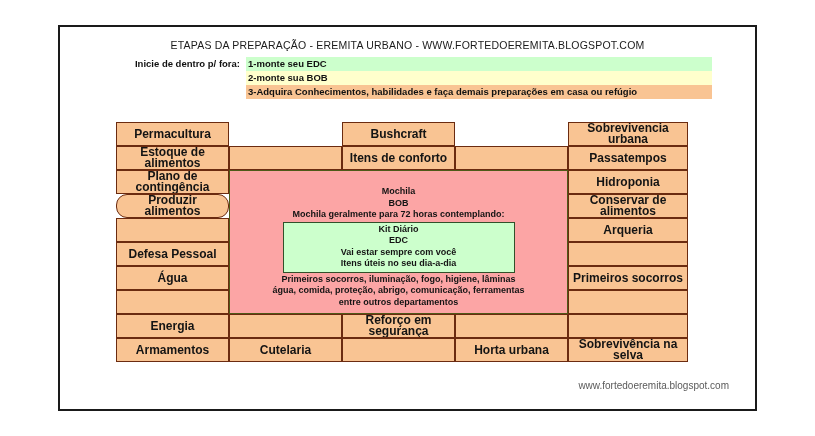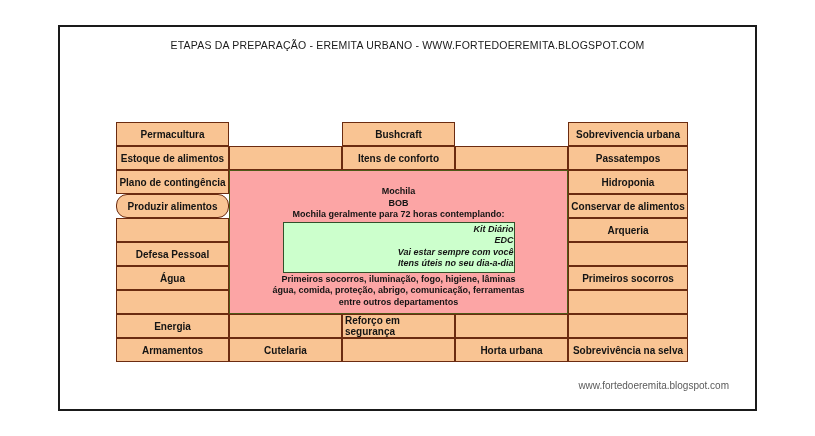--- a/index.html
+++ b/index.html
@@ -83,24 +83,24 @@
     display: grid;
     grid-template-columns: 113px 113px 113px 113px 120px;
     grid-template-rows: repeat(10, 24px);
     background: transparent;
   }
   .cell {
     box-sizing: border-box;
     display: flex;
     align-items: center;
     justify-content: center;
-    font-size: 10px;
+    font-size: 12px;
     font-weight: bold;
     color: #141414;
-    text-align: left;
+    text-align: center;
     line-height: 11px;
     padding: 0 2px;
     overflow: hidden;
   }
   .cell.filled {
     background: #f9c493;
     border: 1px solid #6b2b10;
   }
   .cell.blank {
     background: transparent;
@@ -132,22 +132,21 @@
   }
   #green-box {
     width: 232px;
     background: #ccffcc;
     border: 1px solid #32502a;
     box-sizing: border-box;
     margin: 1px 0 1px 0;
     padding: 1px 0 2px 0;
     display: flex;
     flex-direction: column;
-    align-items: flex-end;
-    font-style: italic;
+    align-items: center;
   }
   .green-line {
     font-size: 9px;
     font-weight: bold;
     color: #141414;
     line-height: 11.5px;
     text-align: center;
     white-space: nowrap;
   }
 
@@ -161,20 +160,28 @@
     white-space: nowrap;
   }
 </style>
 </head>
 <body>
 
 <div id="frame">
 
   <div id="title">ETAPAS DA PREPARAÇÃO - EREMITA URBANO - WWW.FORTEDOEREMITA.BLOGSPOT.COM</div>
 
+  <div id="legend">
+    <div id="legend-label">Inicie de dentro p/ fora:</div>
+    <div id="legend-rows">
+        <div class="legend-row" style="background: rgb(204, 255, 204);">1-monte seu EDC</div>
+        <div class="legend-row" style="background: rgb(255, 255, 204);">2-monte sua BOB</div>
+        <div class="legend-row" style="background: rgb(249, 196, 147);">3-Adquira Conhecimentos, habilidades e faça demais preparações em casa ou refúgio</div>
+      </div>
+  </div>
 
   <div id="grid">
     <div class="cell filled" style="grid-area: 1 / 1;">Permacultura</div>
       <div class="cell blank" style="grid-area: 1 / 2;"></div>
       <div class="cell filled" style="grid-area: 1 / 3;">Bushcraft</div>
       <div class="cell blank" style="grid-area: 1 / 4;"></div>
       <div class="cell filled" style="grid-area: 1 / 5;">Sobrevivencia urbana</div>
       <div class="cell filled" style="grid-area: 2 / 1;">Estoque de alimentos</div>
       <div class="cell filled" style="grid-area: 2 / 2;"></div>
       <div class="cell filled" style="grid-area: 2 / 3;">Itens de conforto</div>

